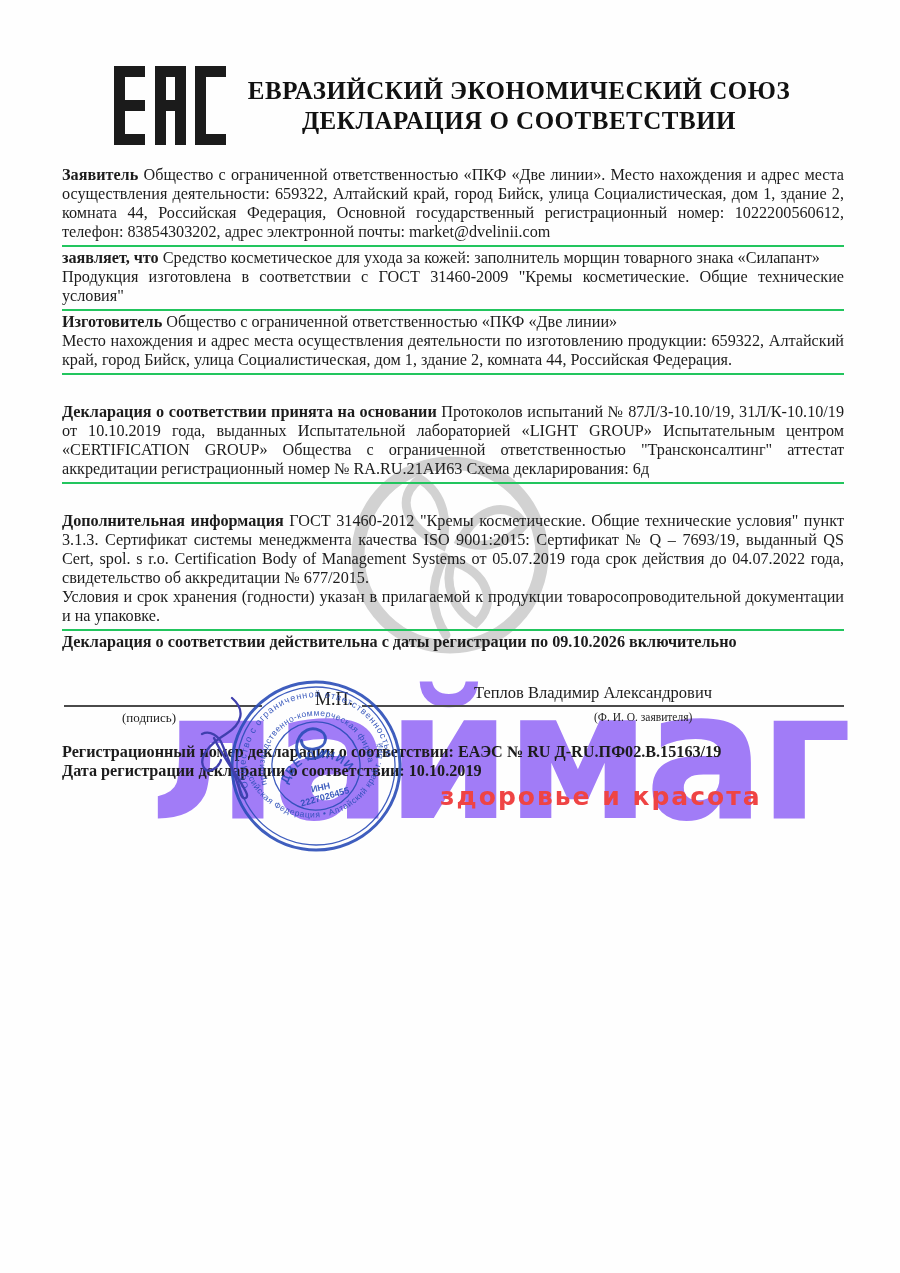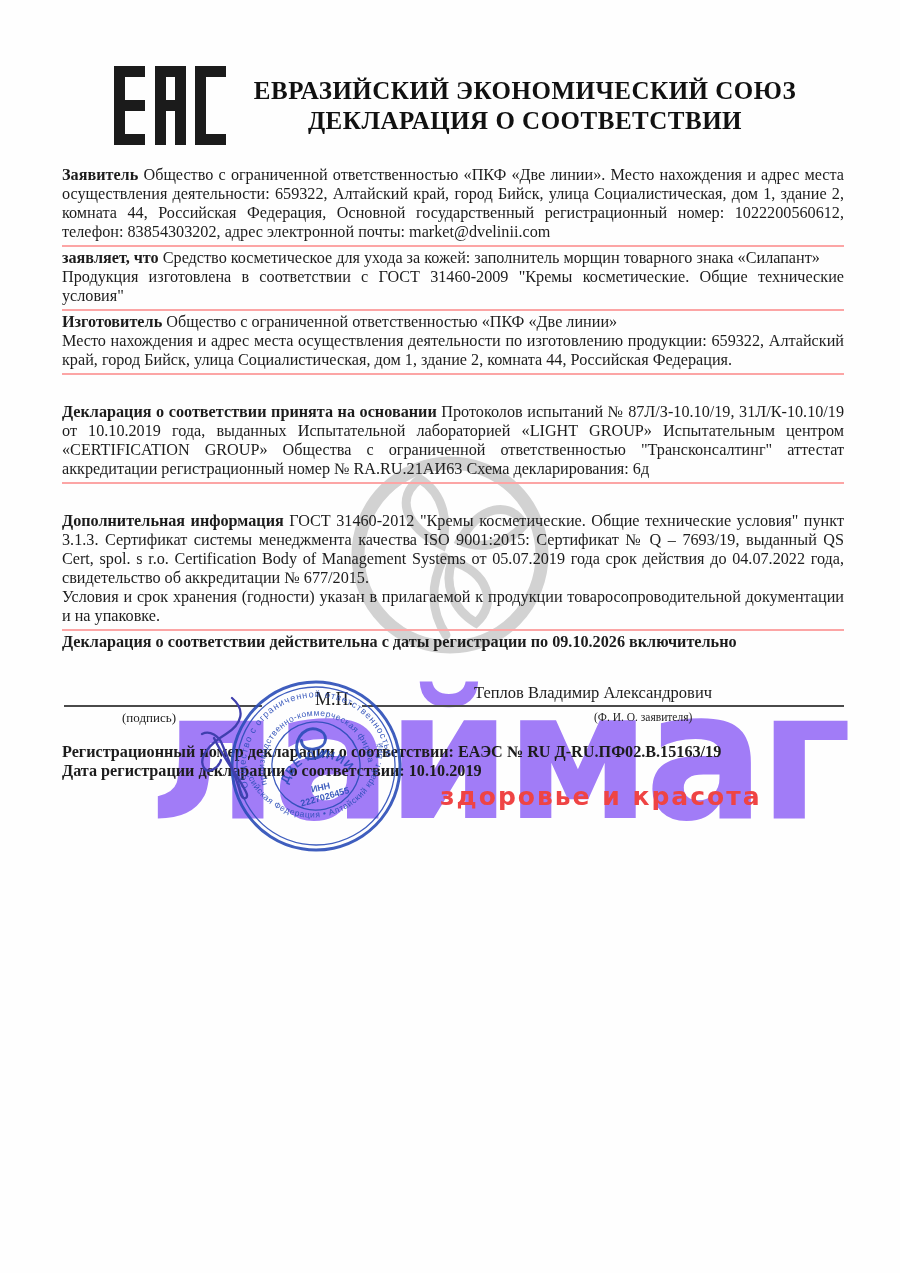--- a/index.html
+++ b/index.html
@@ -4,28 +4,28 @@
 <style>
   html,body{margin:0;padding:0;}
   body{background:#e8e8e8;font-family:"Liberation Serif", serif;}
   .page{
     position:relative;width:900px;height:1273px;margin:0 auto;
     background:#fefefe;overflow:hidden;color:#1c1c1c;
   }
   
   .eac{position:absolute;left:114px;top:66px;}
   .title{
-    position:absolute;left:245px;top:76px;width:560px;text-align:center;
+    position:absolute;left:239px;top:76px;width:560px;text-align:center;
     font-weight:bold;font-size:25px;line-height:30px;letter-spacing:.5px;color:#111;
   }
   
   .doc{position:absolute;left:62px;top:164px;width:782px;font-size:16.2px;line-height:19px;z-index:2;}
   .doc p{margin:0;text-align:justify;}
   .b{font-weight:bold;}
-  .sec{padding:2px 0 3px;border-bottom:2px solid #fca5a5;}
+  .sec{padding:2px 0 3px;border-bottom:2px solid #22c55e;}
   .sec.nol{border-bottom:none;}
   .gap-top{margin-top:26px;}
   
   .sigblock{position:relative;height:88px;}
   .sigline{position:absolute;left:2px;top:50px;width:198px;border-top:2px solid #4a4a4a;}
   .sigcap{position:absolute;left:60px;top:53px;font-size:13px;color:#222;}
   .mp{position:absolute;left:220px;top:35px;font-size:18px;margin-left:33px;}
   .fioline{position:absolute;left:300px;top:50px;width:482px;border-top:2px solid #4a4a4a;}
   .fioname{position:absolute;left:412px;top:28px;font-size:16.5px;}
   .fiocap{position:absolute;left:532px;top:53px;font-size:11.5px;color:#222;}

